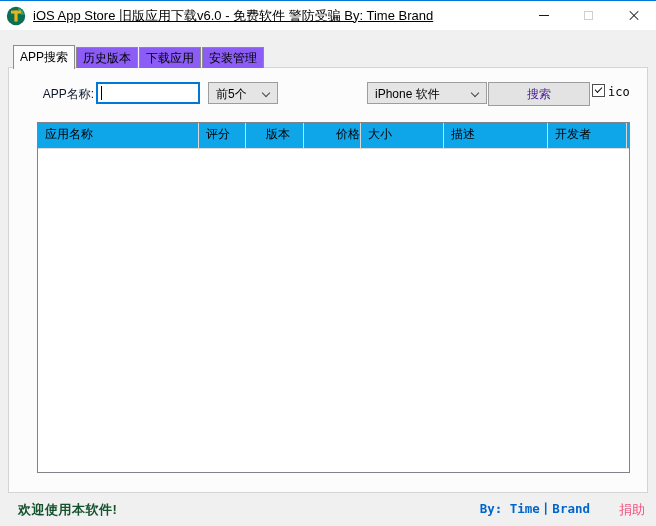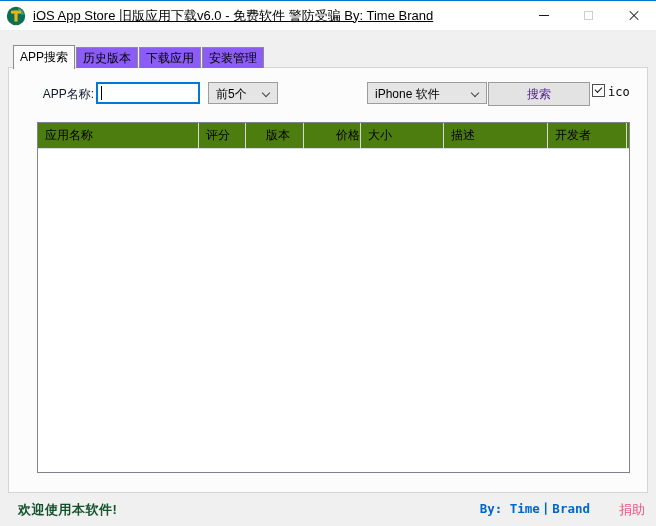--- a/index.html
+++ b/index.html
@@ -84,21 +84,21 @@
     border-left:1px solid #111; border-bottom:1px solid #111;
     transform:rotate(-45deg);
   }
   .chk-label { position:absolute; left:599px; top:17px; font-size:12px; font-family:"DejaVu Sans Mono","Liberation Mono",monospace; color:#000; }
 
   
   .table {
     position:absolute; left:28px; top:54px; width:593px; height:351px;
     background:#ffffff; border:1px solid #80838a; overflow:hidden;
   }
-  .thead { display:flex; height:26px; border-bottom:1px solid #dcdcdc; background:#4d7c0f; }
+  .thead { display:flex; height:26px; border-bottom:1px solid #dcdcdc; background:#0ea5e9;font-family:Liberation Mono, monospace; }
   .th {
     font-size:12px; color:#000; line-height:25px; padding-left:7px;
     border-right:1px solid #d9d9d9; overflow:hidden; white-space:nowrap; flex:0 0 auto;
   }
   .c0{width:161px;} .c1{width:47px;} .c2{width:58px;text-align:center;} .c3{width:57px;text-align:right;}
   .c4{width:83px;}  .c5{width:104px;} .c6{width:79px;}
   .th-fill { flex:1 1 auto; border-right:none; }
   .tbody { height:324px; background:#fff; }
 
   

